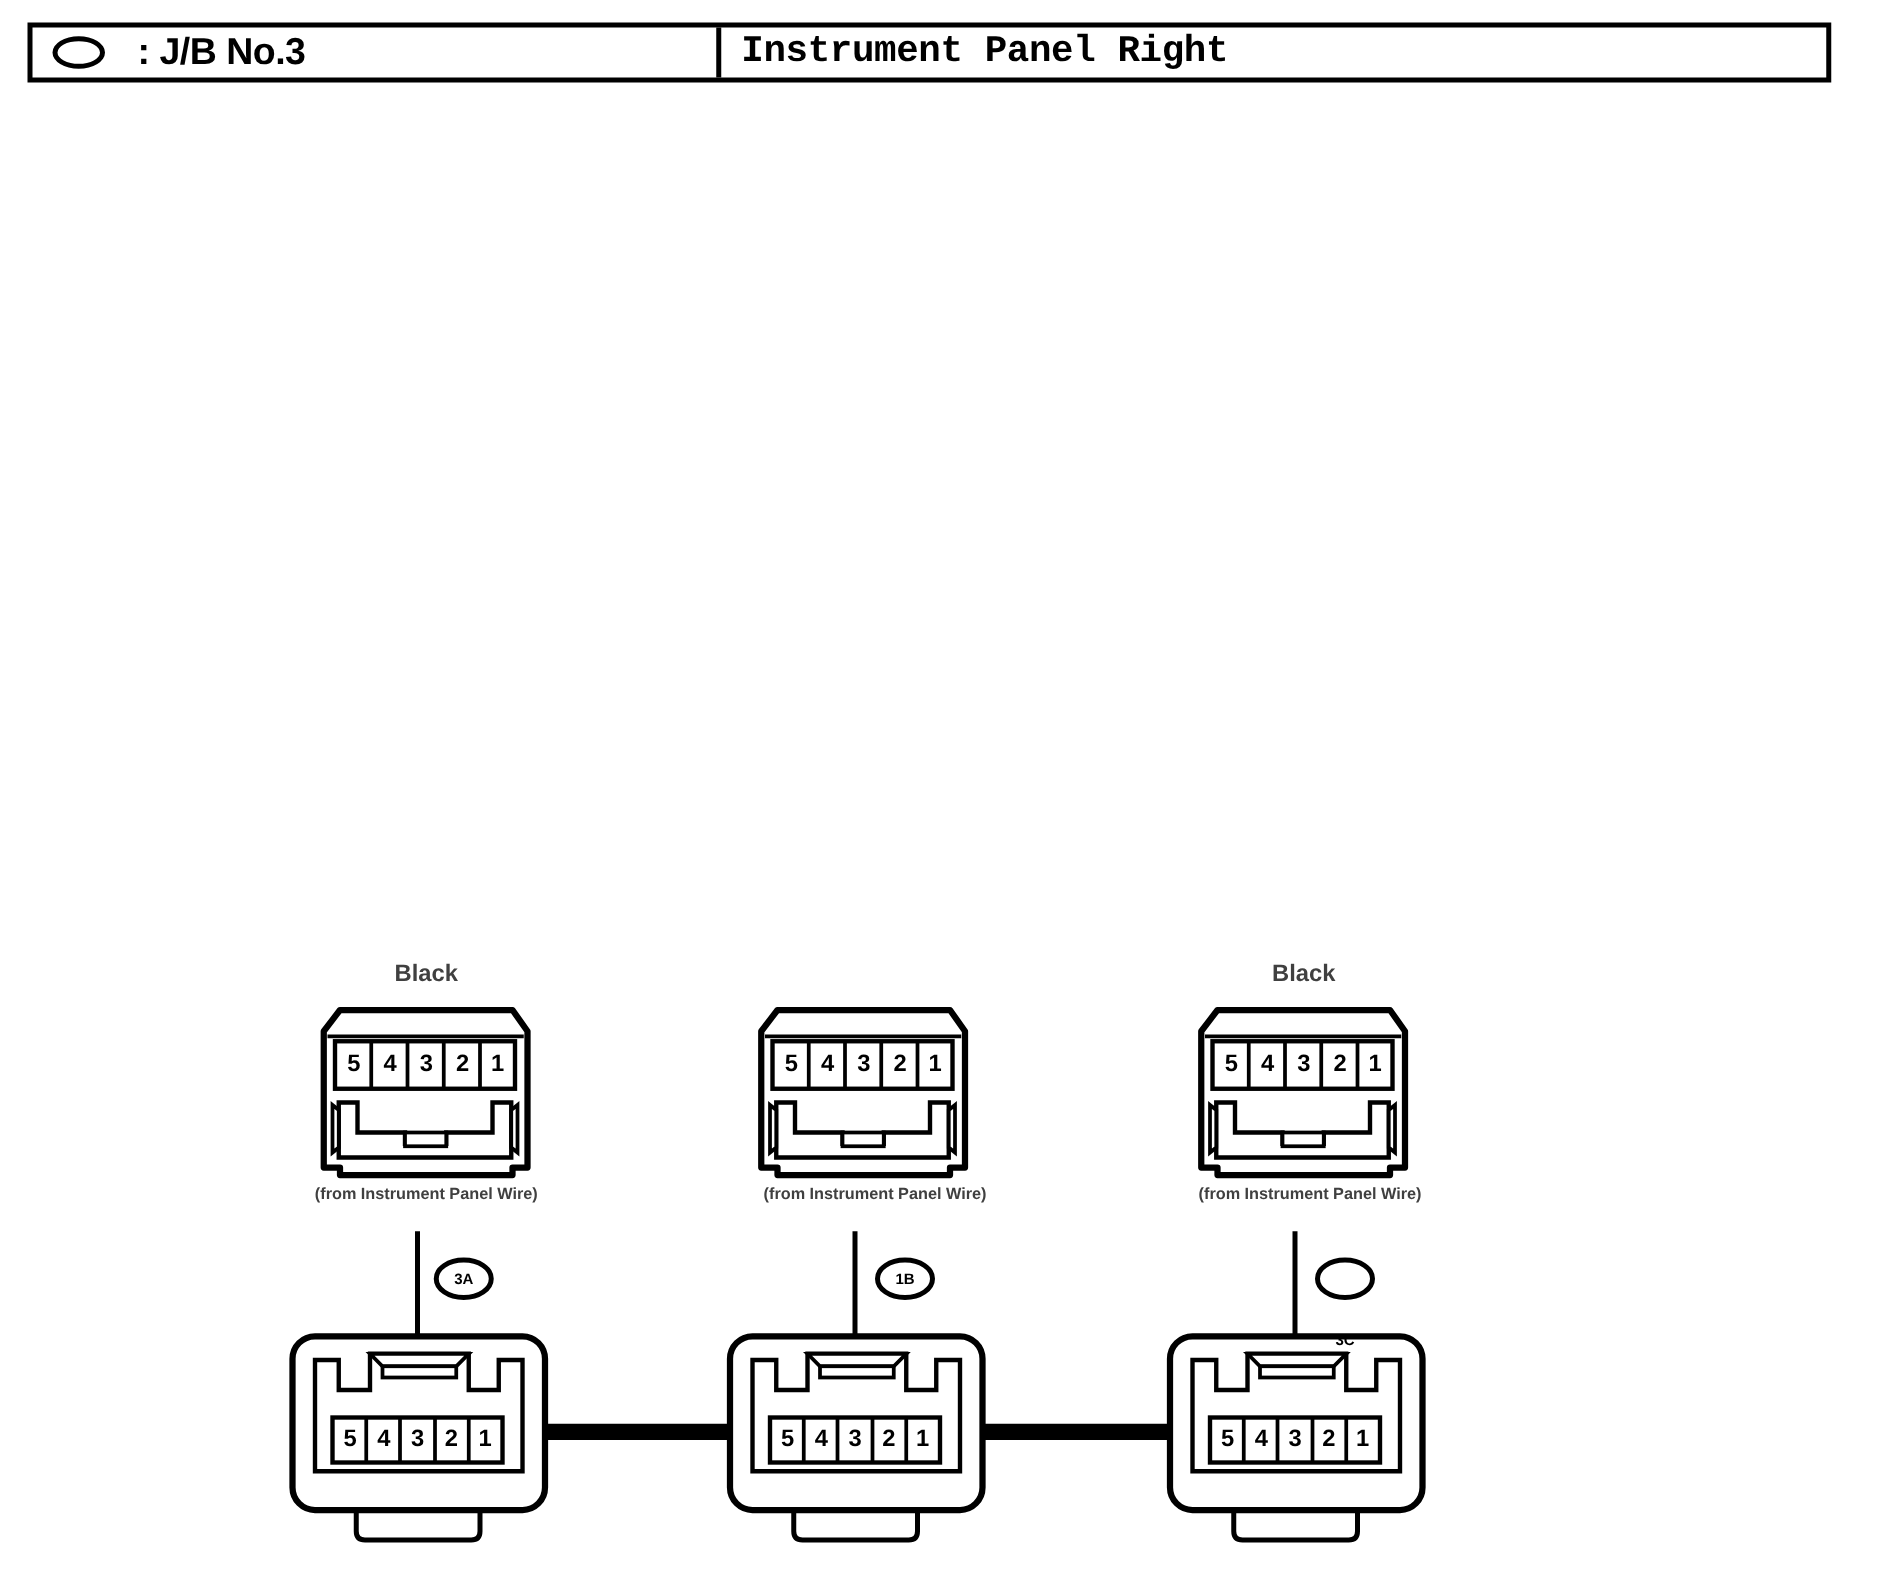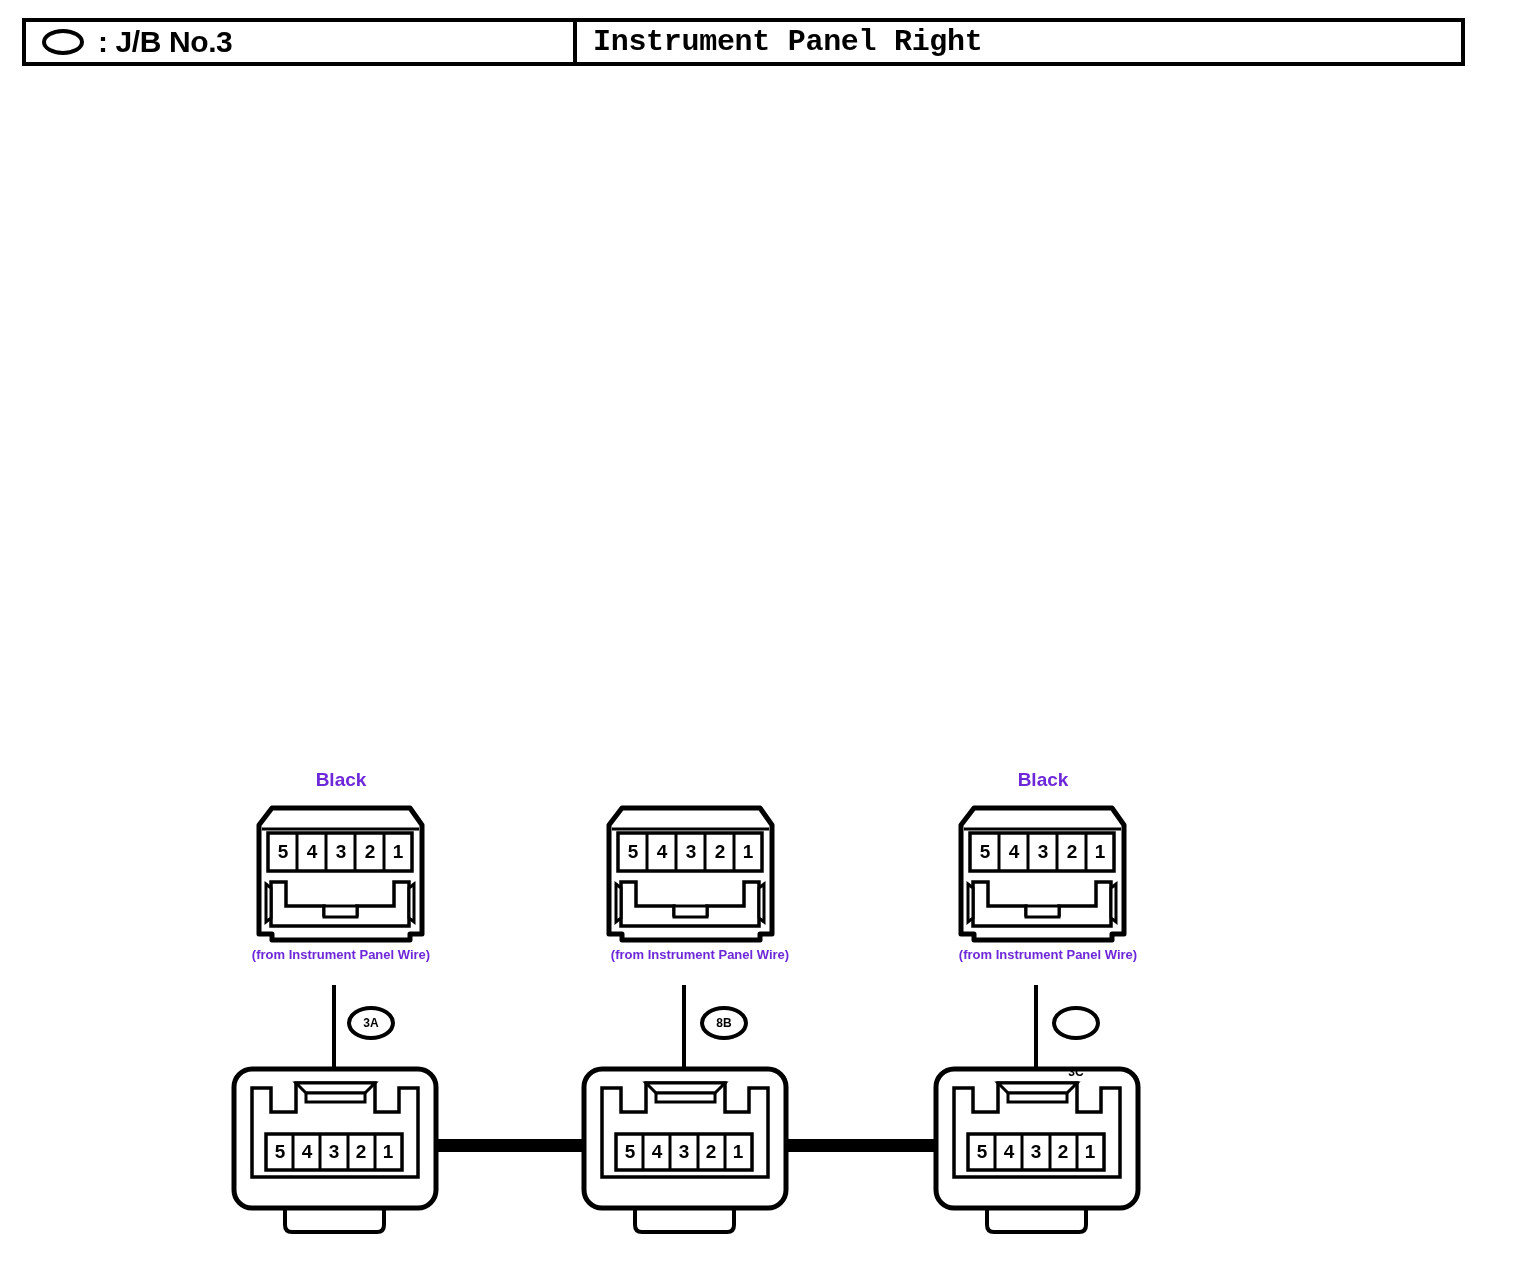--- a/index.html
+++ b/index.html
@@ -28,20 +28,21 @@
     display: flex;
     align-items: stretch;
   }
   #header-left {
     width: 551px;
     box-sizing: border-box;
     border-right: 4px solid #000;
     display: flex;
     align-items: center;
     padding-left: 16px;
+    gap: 12px;
   }
   #header-right {
     flex: 1;
     display: flex;
     align-items: center;
     padding-left: 16px;
     font-family: Liberation Mono, monospace;
   }
   .legend-oval {
     width: 42px;
@@ -71,21 +72,21 @@
     left: 0;
     top: 0;
     width: 1520px;
     height: 1266px;
   }
 
   
   .lbl {
     position: absolute;
     font-family: "Liberation Sans", sans-serif;
-    color: #6d28d9;
+    color: #404040;
     white-space: nowrap;
     line-height: 1;
   }
   .color-label {
     font-size: 19px;
     font-weight: bold;
     transform: translateX(-50%);
   }
   .from-label {
     font-size: 13px;
@@ -244,21 +245,21 @@
 
 <div class="lbl color-label" style="left:341px; top:770px;">Black</div>
 <div class="lbl color-label" style="left:691px; top:770px;"></div>
 <div class="lbl color-label" style="left:1043px; top:770px;">Black</div>
 
 <div class="lbl from-label" style="left:341px; top:948px;">(from Instrument Panel Wire)</div>
 <div class="lbl from-label" style="left:700px; top:948px;">(from Instrument Panel Wire)</div>
 <div class="lbl from-label" style="left:1048px; top:948px;">(from Instrument Panel Wire)</div>
 
 <div class="badge-text" style="left:371px; top:1023px;">3A</div>
-<div class="badge-text" style="left:724px; top:1023px;">8B</div>
+<div class="badge-text" style="left:724px; top:1023px;">1B</div>
 <div class="badge-text" style="left:1076px; top:1072px;">3C</div>
 
 <div class="pin-num" style="left:283px; top:852px;">5</div>
 <div class="pin-num" style="left:312px; top:852px;">4</div>
 <div class="pin-num" style="left:341px; top:852px;">3</div>
 <div class="pin-num" style="left:370px; top:852px;">2</div>
 <div class="pin-num" style="left:398px; top:852px;">1</div>
 
 <div class="pin-num" style="left:633px; top:852px;">5</div>
 <div class="pin-num" style="left:662px; top:852px;">4</div>

